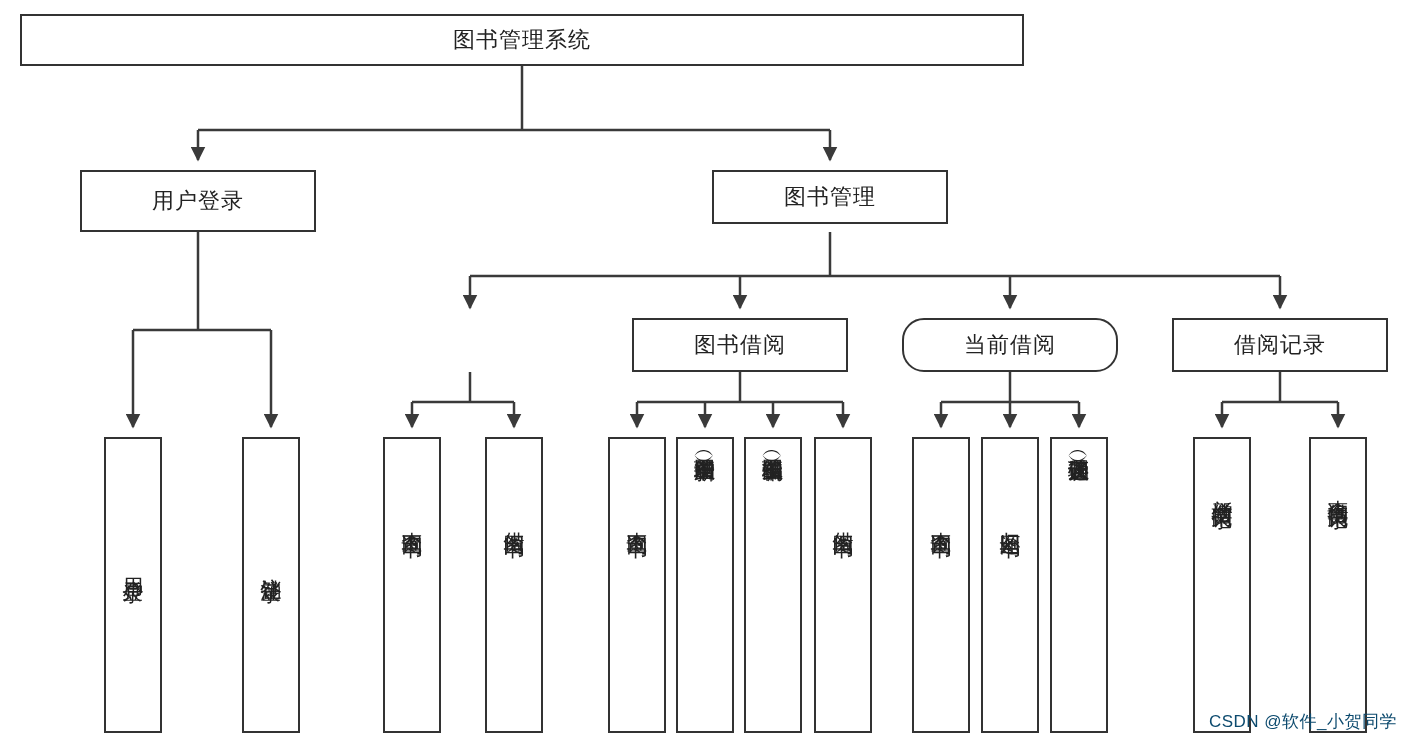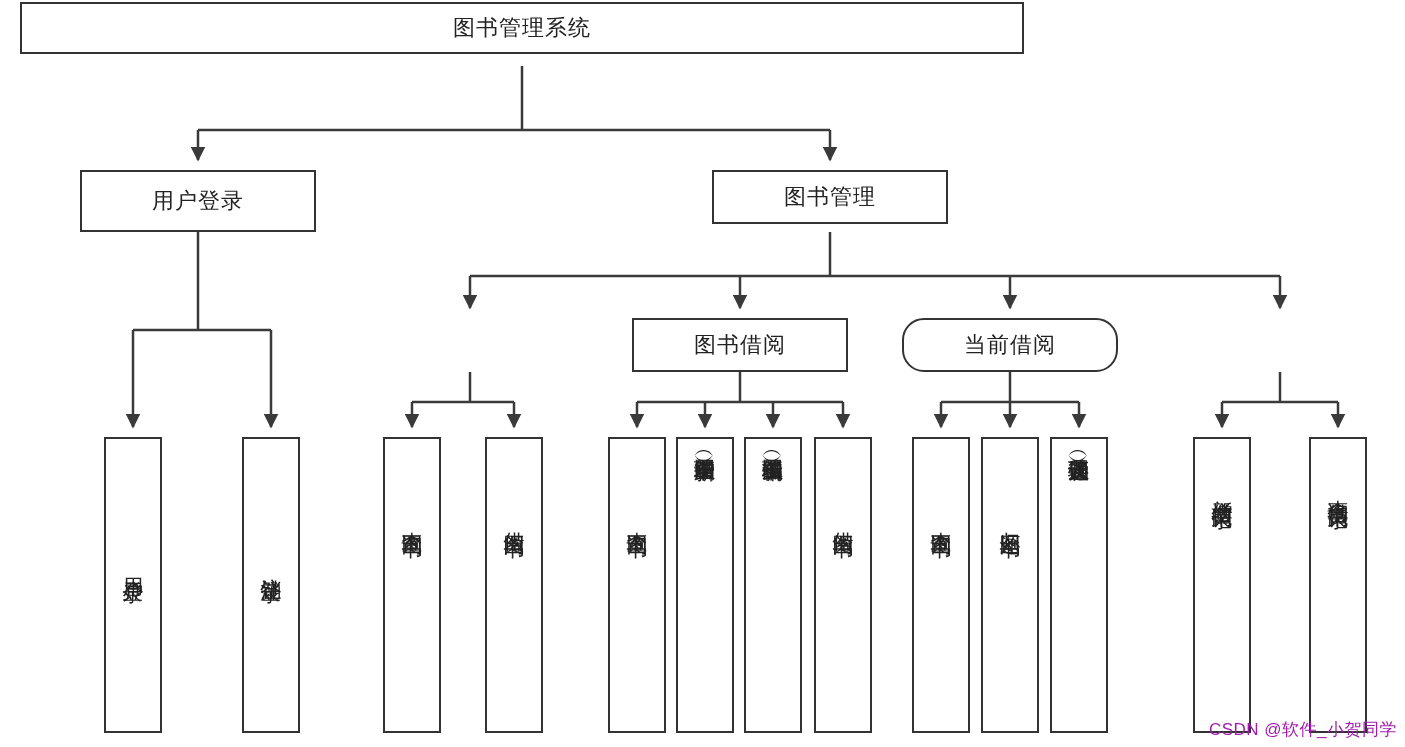--- a/index.html
+++ b/index.html
@@ -65,23 +65,23 @@
     margin-top: 118px;
   }
   .node.vertical.tight .node-label {
     margin-top: 0;
     letter-spacing: 0px;
     line-height: 1.0;
   }
   #watermark {
     position: absolute;
     right: 8px;
-    bottom: 6px;
+    bottom: 14px;
     font-size: 17px;
-    color: #a21caf;
+    color: #0c4a6e;
     letter-spacing: 0.5px;
     white-space: nowrap;
     z-index: 5;
     pointer-events: none;
   }
 </style>
 </head>
 <body>
 
 <div id="diagram-root">
@@ -129,37 +129,40 @@
       <path d="M 1010 402 L 1010 427" marker-end="url(#arrow)"></path>
       <path d="M 1079 402 L 1079 427" marker-end="url(#arrow)"></path>
 
       <path d="M 1280 372 L 1280 402"></path>
       <path d="M 1222 402 L 1338 402"></path>
       <path d="M 1222 402 L 1222 427" marker-end="url(#arrow)"></path>
       <path d="M 1338 402 L 1338 427" marker-end="url(#arrow)"></path>
     </g>
   </svg>
 
-  <div class="node" style="left:20px; top:2px; width:1004px; height:52px;">
+  <div class="node" style="left:20px; top:14px; width:1004px; height:52px;">
     <span class="node-label">图书管理系统</span>
   </div>
 
   <div class="node" style="left:80px; top:170px; width:236px; height:62px;">
     <span class="node-label">用户登录</span>
   </div>
   <div class="node" style="left:712px; top:170px; width:236px; height:54px;">
     <span class="node-label">图书管理</span>
   </div>
 
   <div class="node" style="left:632px; top:318px; width:216px; height:54px;">
     <span class="node-label">图书借阅</span>
   </div>
   <div class="node" style="left:902px; top:318px; width:216px; height:54px;border-radius:22px;">
     <span class="node-label">当前借阅</span>
   </div>
+  <div class="node" style="left:1172px; top:318px; width:216px; height:54px;">
+    <span class="node-label">借阅记录</span>
+  </div>
 
   <div class="node vertical low" style="left:104px; top:437px; width:58px; height:296px;">
     <span class="node-label">用户登录</span>
   </div>
   <div class="node vertical low" style="left:242px; top:437px; width:58px; height:296px;">
     <span class="node-label">注销登录</span>
   </div>
 
   <div class="node vertical mid" style="left:383px; top:437px; width:58px; height:296px;">
     <span class="node-label">查询图书</span>

